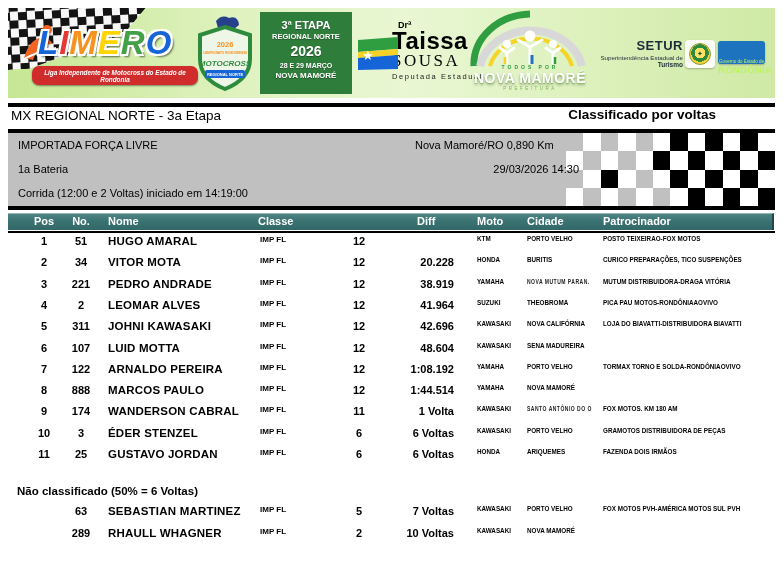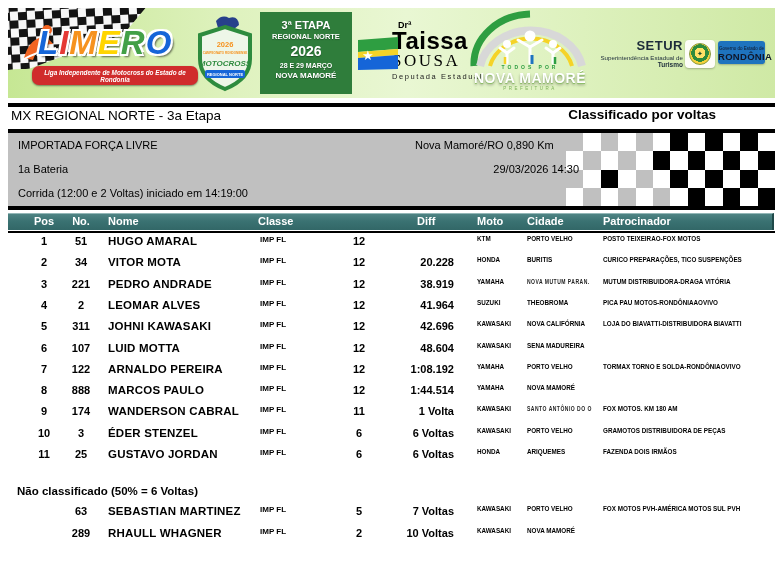--- a/index.html
+++ b/index.html
@@ -65,21 +65,21 @@
   .s-name{font-size:13px;font-weight:bold;letter-spacing:.5px;}
   .s-sub1{font-size:6.2px;margin-top:1px;}
   .s-sub2{font-size:6.5px;font-weight:bold;}
   .coat-card{position:absolute;left:677px;top:32px;width:30px;height:28px;background:#fdfdf8;border-radius:4px;
     box-shadow:0 1px 2px rgba(0,0,0,.25);display:flex;align-items:center;justify-content:center;}
   .coat{width:20px;height:20px;border-radius:50%;
     background:radial-gradient(circle at 50% 45%,#ffe066 0 35%,#2e8b3e 36% 58%,#f6d23c 59% 100%);
     border:1px solid #8a9a3a;display:flex;align-items:center;justify-content:center;
     color:#1b4d2a;font-size:7px;}
   .gov-badge{position:absolute;left:710px;top:33px;width:47px;height:23px;background:#1e73be;border-radius:3px;
-    color:#0f172a;text-align:center;box-sizing:border-box;padding-top:5px;box-shadow:0 1px 2px rgba(0,0,0,.25);}
+    color:#bef264;text-align:center;box-sizing:border-box;padding-top:18px;box-shadow:0 1px 2px rgba(0,0,0,.25);}
   .gov-small{font-size:4.5px;line-height:5px;}
   .gov-name{font-size:9.5px;font-weight:bold;line-height:11px;letter-spacing:.3px;}
 
   
   .rule{position:absolute;left:8px;width:767px;background:#000;}
   #rule-top{top:103px;height:4px;}
   #rule-mid{top:129px;height:4px;}
   #rule-low{top:206px;height:4px;}
   #title-left{position:absolute;left:11px;top:108px;font-size:13.5px;}
   #title-right{position:absolute;right:68px;top:107px;font-size:13.5px;font-weight:bold;}

